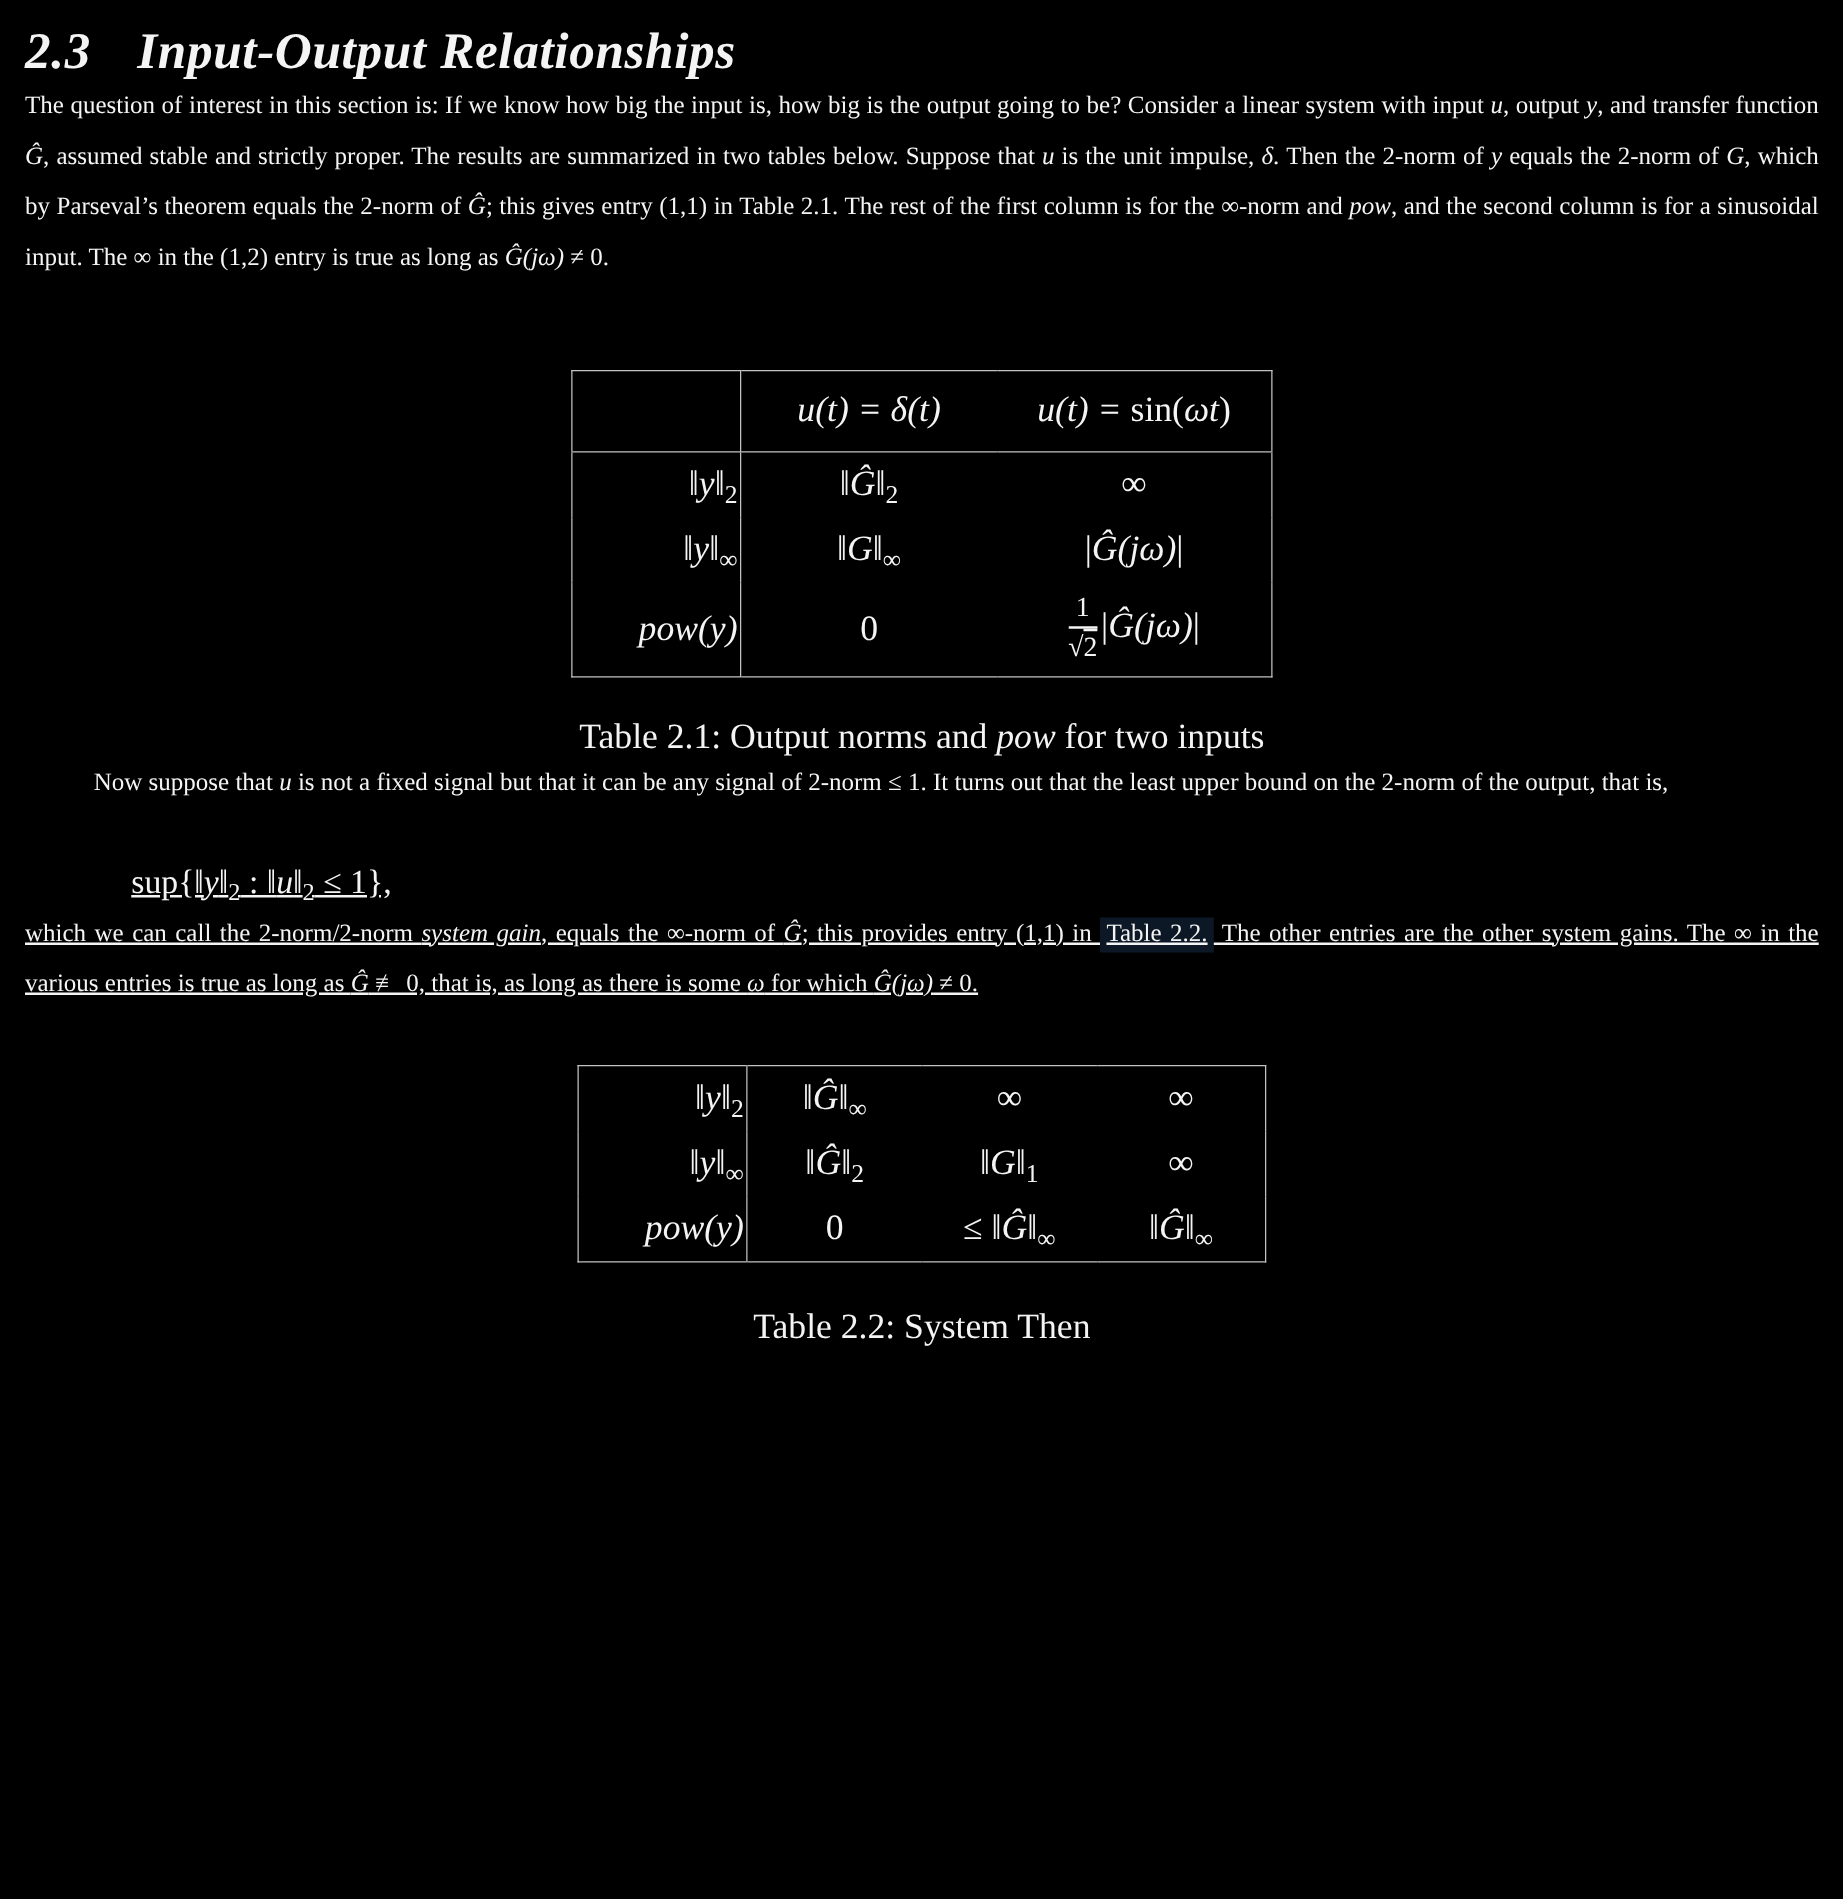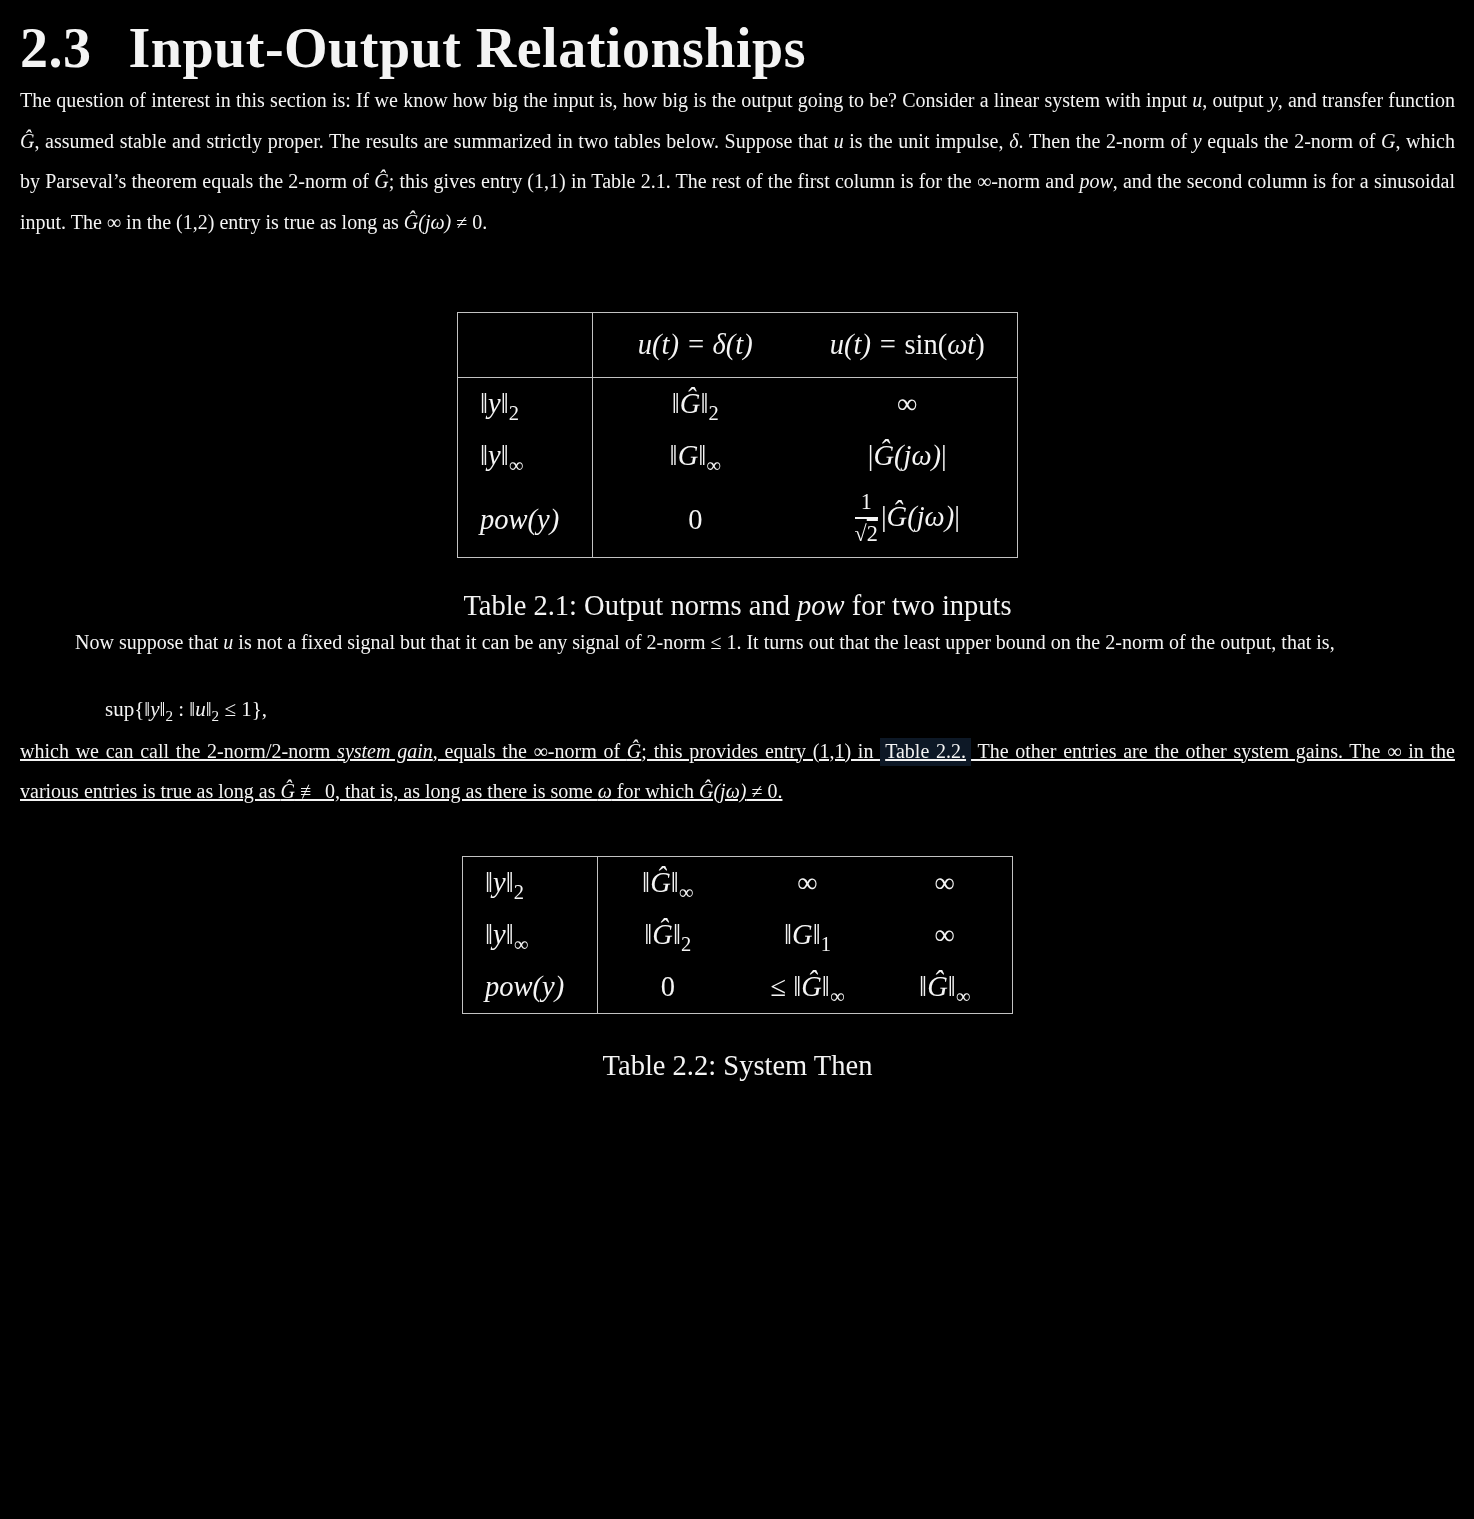--- a/index.html
+++ b/index.html
@@ -12,56 +12,58 @@
   body{
     width:1474px;height:1519px;
     background:var(--page-bg);
     color:var(--text);
     font-family:"Liberation Serif","DejaVu Serif",serif;
     overflow:hidden;
   }
   .page{padding:12px 19px 0 20px;}
 
   h1.heading{
-    font-size:56px;font-weight:bold;margin:0;padding-top:4px;
+    font-size:41px;font-weight:bold;margin:0;padding-top:4px;
     letter-spacing:0.5px;
+    font-style:italic;
   }
   .h-num{margin-right:37px;}
 
   p.body{
     font-size:20px;line-height:40.6px;margin:0;
     text-align:justify;
   }
   .p-intro{margin-top:31px;}
   .p-suppose{margin-top:42px;text-indent:55px;}
   .p-gain{margin-top:26px;text-decoration:underline;}
 
   .equation{
-    font-size:21px;line-height:44px;
-    margin:24px 0 0 85px;
+    font-size:27px;line-height:44px;
+    margin:36px 0 0 85px;
+    text-decoration:underline;
   }
 
   .it{font-style:italic;}
   sub{font-size:0.72em;line-height:0;}
   .ol{text-decoration:overline;}
   .hl{background:var(--hl);padding:2px 5px 4px 5px;}
 
   .tablewrap{display:flex;justify-content:center;}
   .tw1{margin-top:70px;}
   .tw2{margin-top:44px;}
   table.tbl{
     border-collapse:collapse;table-layout:fixed;
     border:1.5px solid var(--border);
     font-size:28.5px;
   }
   table.t1{width:560px;}
   table.t2{width:550px;}
   .tbl td{text-align:center;padding:10px 2px;vertical-align:middle;}
   .tbl tr.hdr td{padding:16px 2px;border-bottom:1.5px solid var(--border);}
-  .tbl td.lbl{text-align:left;padding-left:22px;border-right:1.5px solid var(--border);}
+  .tbl td.lbl{text-align:right;padding-left:22px;border-right:1.5px solid var(--border);}
 
   .frac{
     display:inline-block;vertical-align:middle;
     text-align:center;font-size:0.78em;line-height:1.05;
     margin-right:3px;position:relative;top:-2px;
   }
   .fnum{display:block;padding:0 5px 3px 5px;border-bottom:2px solid var(--text);}
   .fden{display:block;padding-top:3px;}
 
   .caption{

